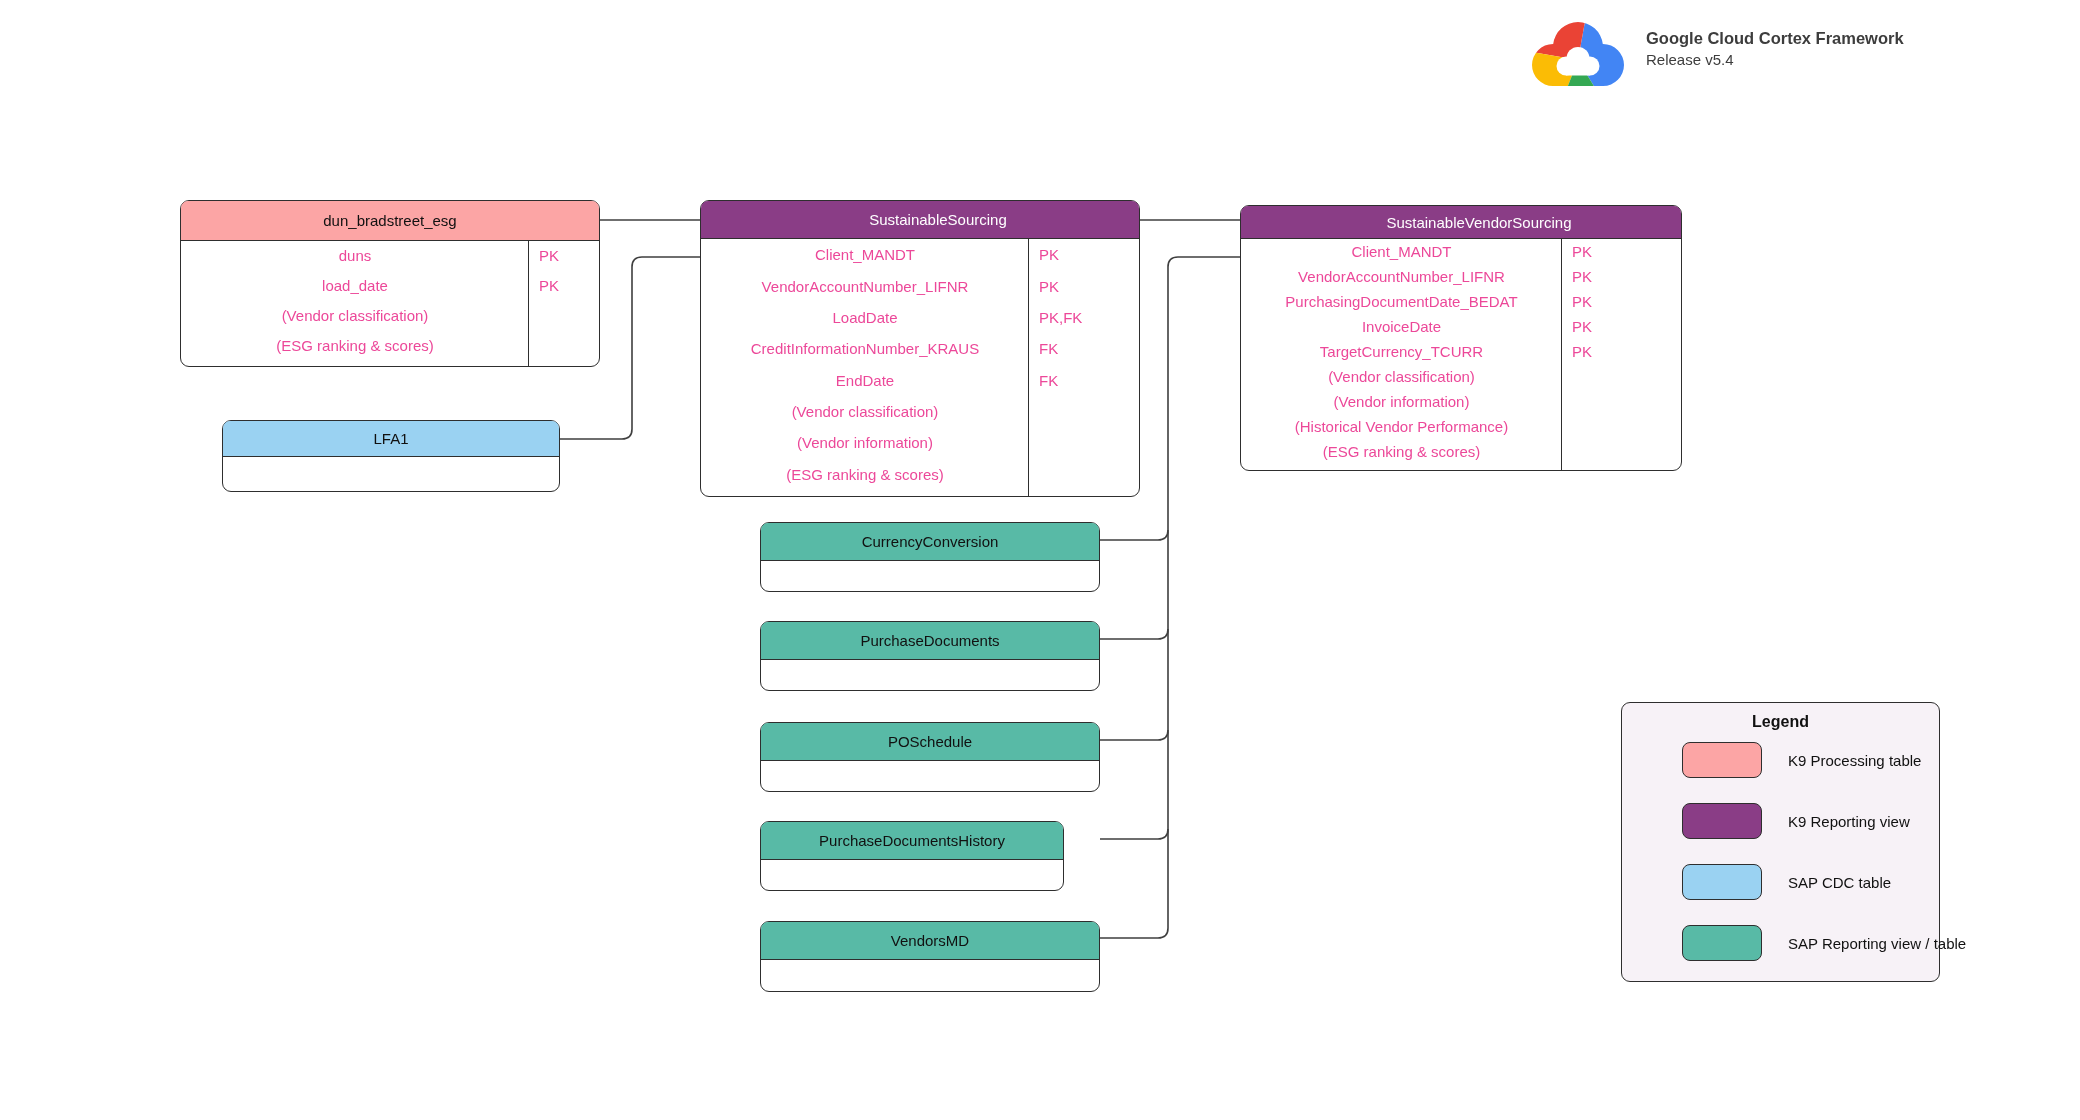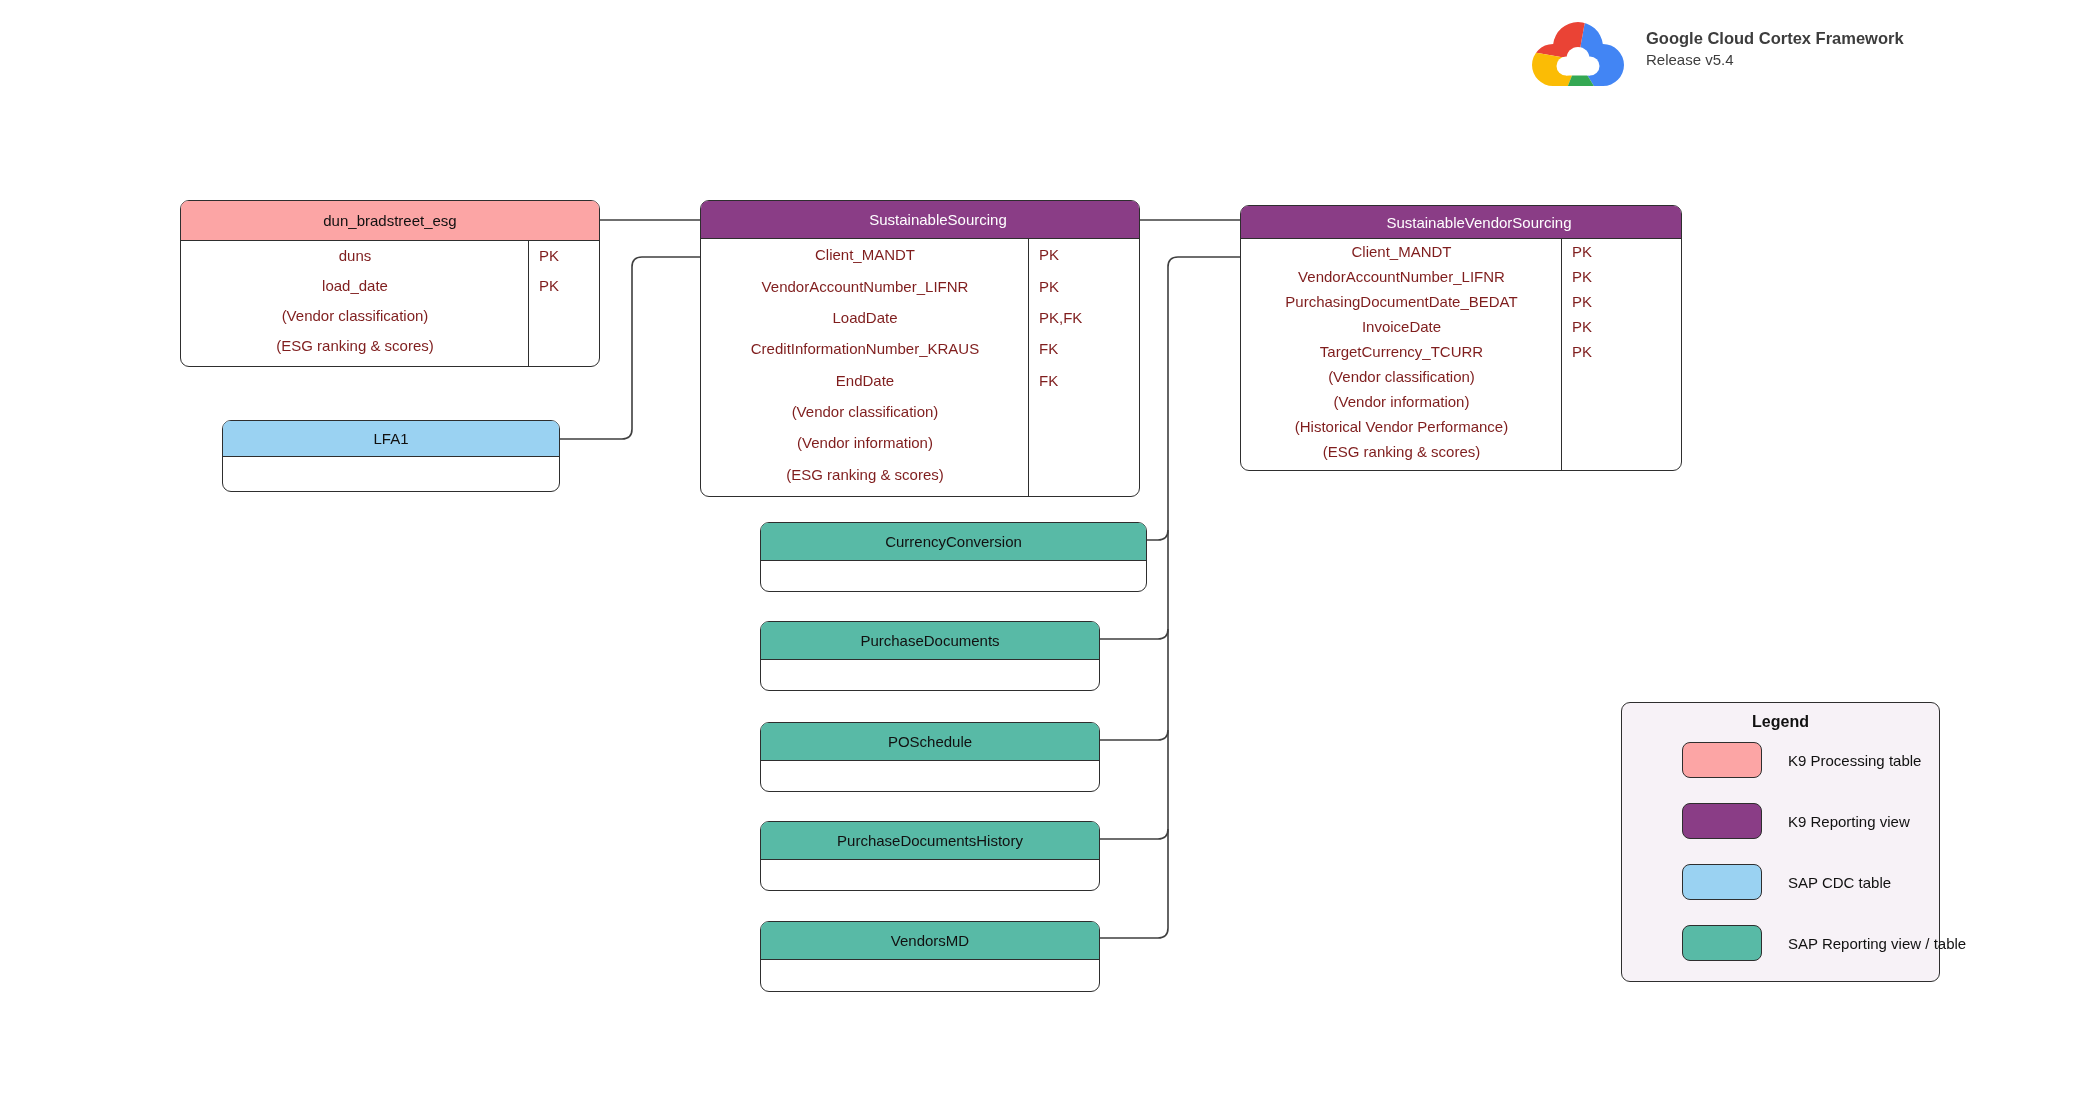--- a/index.html
+++ b/index.html
@@ -16,21 +16,21 @@
   .brand-title{font-size:16.5px;font-weight:700;line-height:1.35;}
   .brand-subtitle{font-size:15px;line-height:1.45;}
 
   
   .erd{position:absolute;display:flex;flex-direction:column;border:1.6px solid #2e2e2e;border-radius:9px;background:#ffffff;box-sizing:border-box;}
   .erd-title{flex:0 0 auto;display:flex;align-items:center;justify-content:center;font-size:15px;color:#111111;border-bottom:1.6px solid #2e2e2e;border-radius:7px 7px 0 0;box-sizing:border-box;}
   .erd.k9rep .erd-title{color:#ffffff;padding-left:36px;}
   .erd-body{flex:1 1 auto;display:flex;flex-direction:column;position:relative;box-sizing:border-box;}
   .erd-body.haskeys{padding-bottom:6px;}
   .erd-body.haskeys::after{content:"";position:absolute;top:0;bottom:0;right:var(--keyw);border-left:1.6px solid #2e2e2e;}
-  .erd-row{flex:1 1 0;display:flex;align-items:center;font-size:15px;color:#7f1d1d;}
+  .erd-row{flex:1 1 0;display:flex;align-items:center;font-size:15px;color:#ec4899;}
   .erd-row .n{flex:1 1 auto;text-align:center;padding:0 4px;white-space:nowrap;}
   .erd-row .k{flex:0 0 auto;width:calc(var(--keyw) - 10px);padding-left:10px;text-align:left;white-space:nowrap;}
 
   .hdr-lav{background:#fca5a5;}
   .hdr-pur{background:#8A3D86;}
   .hdr-blu{background:#9AD2F2;}
   .hdr-grn{background:#58BAA6;}
 
   
   .legend{position:absolute;left:1621px;top:702px;width:319px;height:280px;box-sizing:border-box;border:1.6px solid #2e2e2e;border-radius:9px;background:#F7F2F7;padding:10px 0 0 0;}
@@ -187,36 +187,36 @@
           <span class="n">(Historical Vendor Performance)</span>
           <span class="k"></span>
         </div>
       <div class="erd-row">
           <span class="n">(ESG ranking &amp; scores)</span>
           <span class="k"></span>
         </div>
     </div>
   </div>
 
-  <div class="erd" style="left:760px;top:522px;width:387px;height:70px;text-align:right;">
+  <div class="erd" style="left:760px;top:522px;width:340px;height:70px;text-align:right;">
     <div class="erd-title hdr-grn" style="height:38px;">CurrencyConversion</div>
     <div class="erd-body"></div>
   </div>
 
   <div class="erd" style="left:760px;top:621px;width:340px;height:70px;">
     <div class="erd-title hdr-grn" style="height:38px;">PurchaseDocuments</div>
     <div class="erd-body"></div>
   </div>
 
   <div class="erd" style="left:760px;top:722px;width:340px;height:70px;">
     <div class="erd-title hdr-grn" style="height:38px;">POSchedule</div>
     <div class="erd-body"></div>
   </div>
 
-  <div class="erd" style="left:760px;top:821px;width:340px;height:70px;">
+  <div class="erd" style="left:760px;top:821px;width:304px;height:70px;">
     <div class="erd-title hdr-grn" style="height:38px;">PurchaseDocumentsHistory</div>
     <div class="erd-body"></div>
   </div>
 
   <div class="erd" style="left:760px;top:921px;width:340px;height:71px;">
     <div class="erd-title hdr-grn" style="height:38px;">VendorsMD</div>
     <div class="erd-body"></div>
   </div>
 
   <div class="legend">

